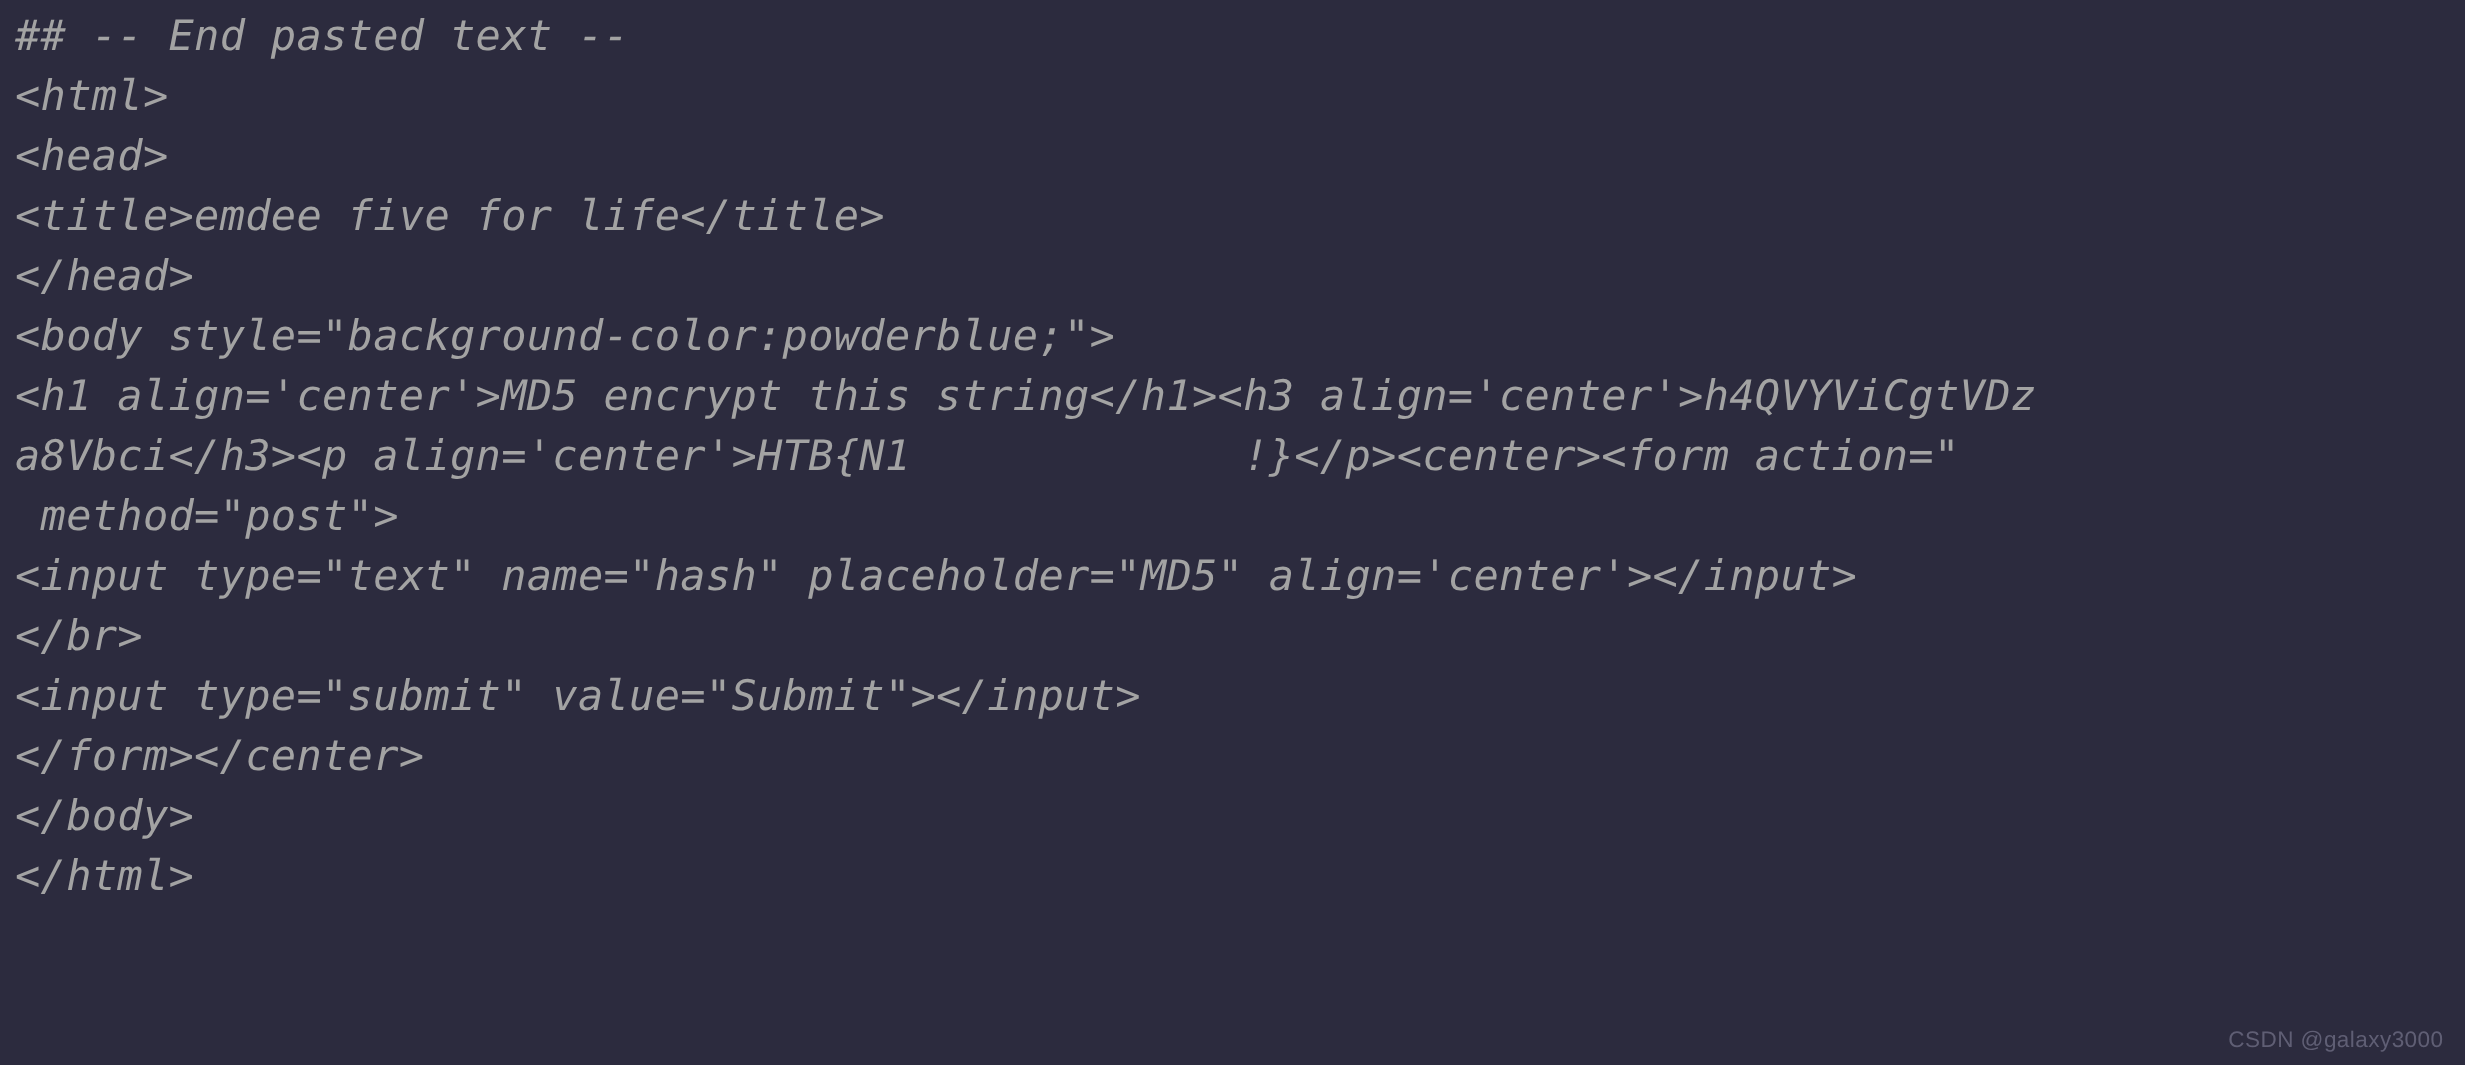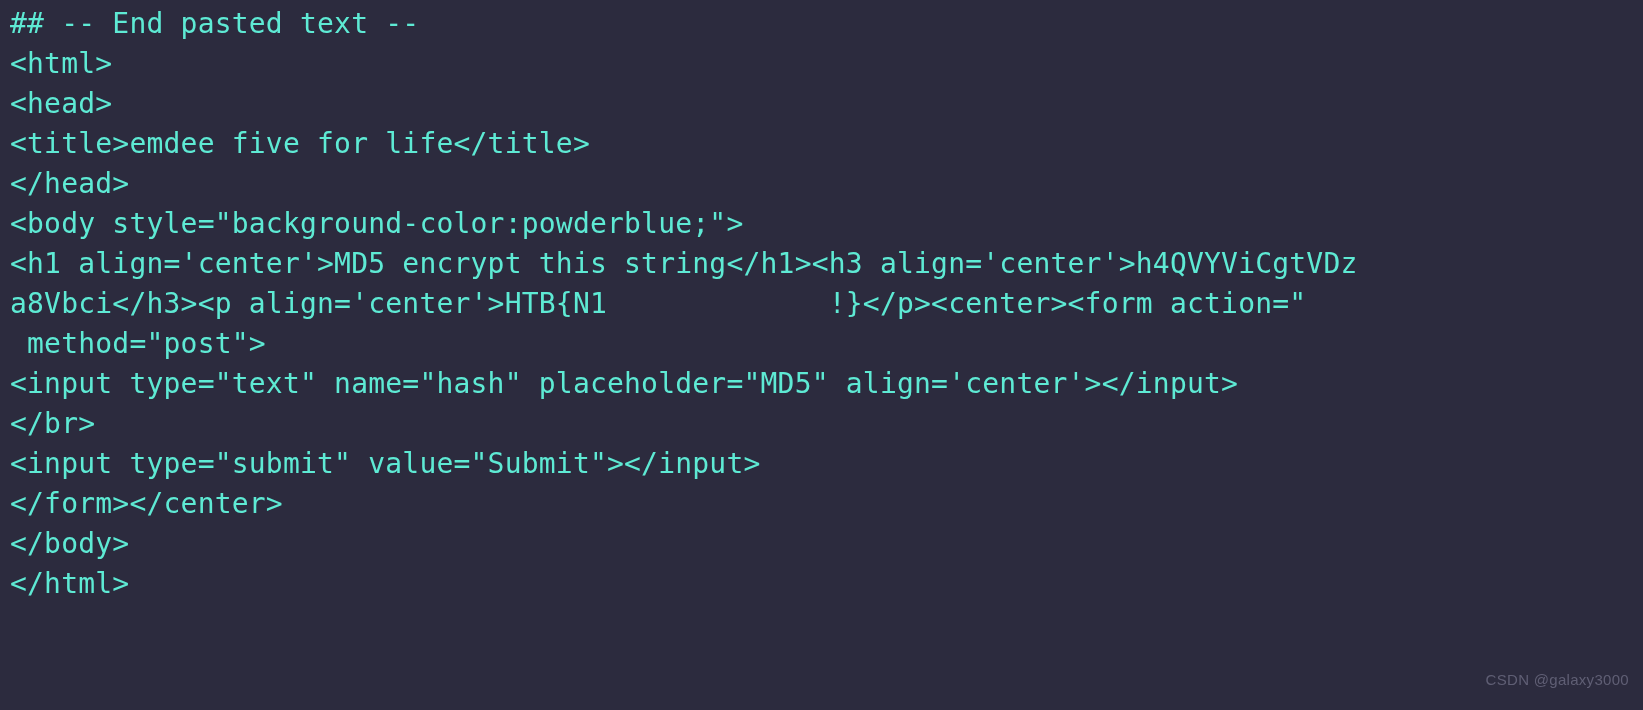--- a/index.html
+++ b/index.html
@@ -12,28 +12,29 @@
     height: 710px;
     overflow: hidden;
     position: relative;
   }
   pre.code {
     margin: 0;
     padding: 4px 10px 10px 10px;
     font-family: "SFMono-Regular", "Consolas", "Menlo", "DejaVu Sans Mono", monospace;
     font-size: 28px;
     line-height: 40px;
-    color: #5eead4;
+    color: #a3a3a3;
     white-space: pre;
     letter-spacing: 0.2px;
+    font-style: italic;
   }
   .watermark {
     position: absolute;
     right: 14px;
-    bottom: 22px;
+    bottom: 8px;
     font-family: Arial, sans-serif;
     font-size: 15px;
     color: #7b7a91;
     opacity: 0.65;
     letter-spacing: 0.3px;
   }
 </style>
 </head>
 <body>
 

